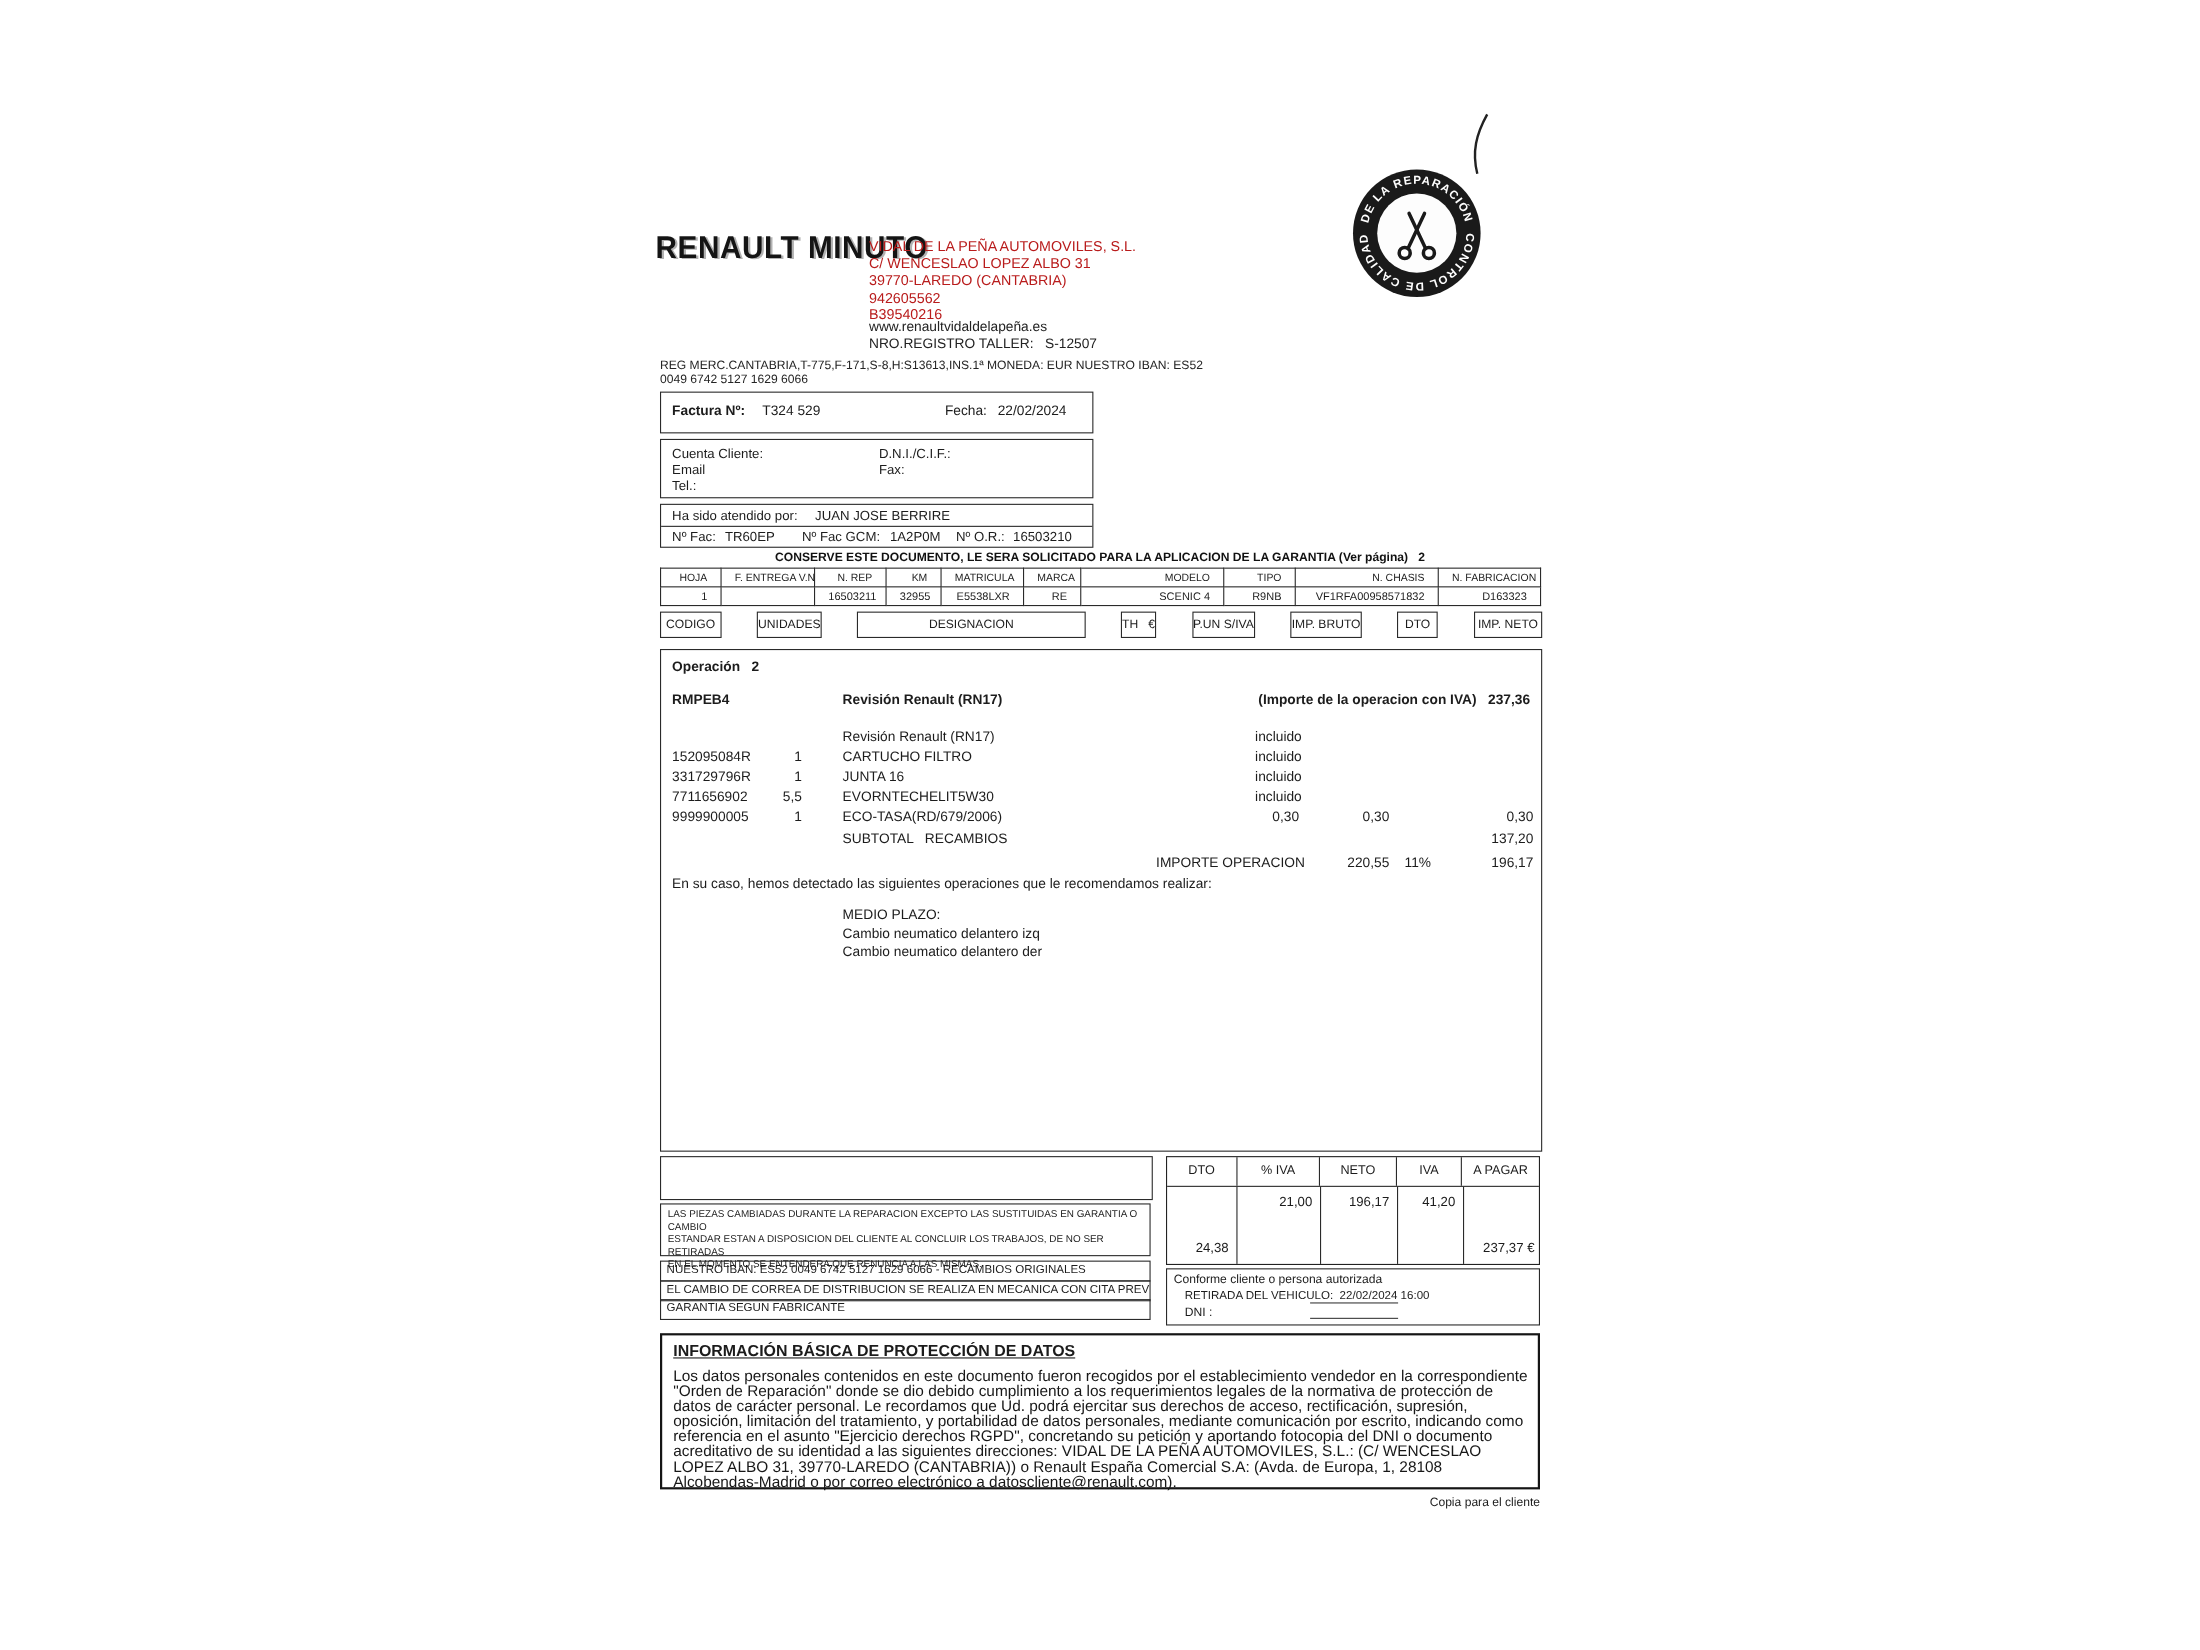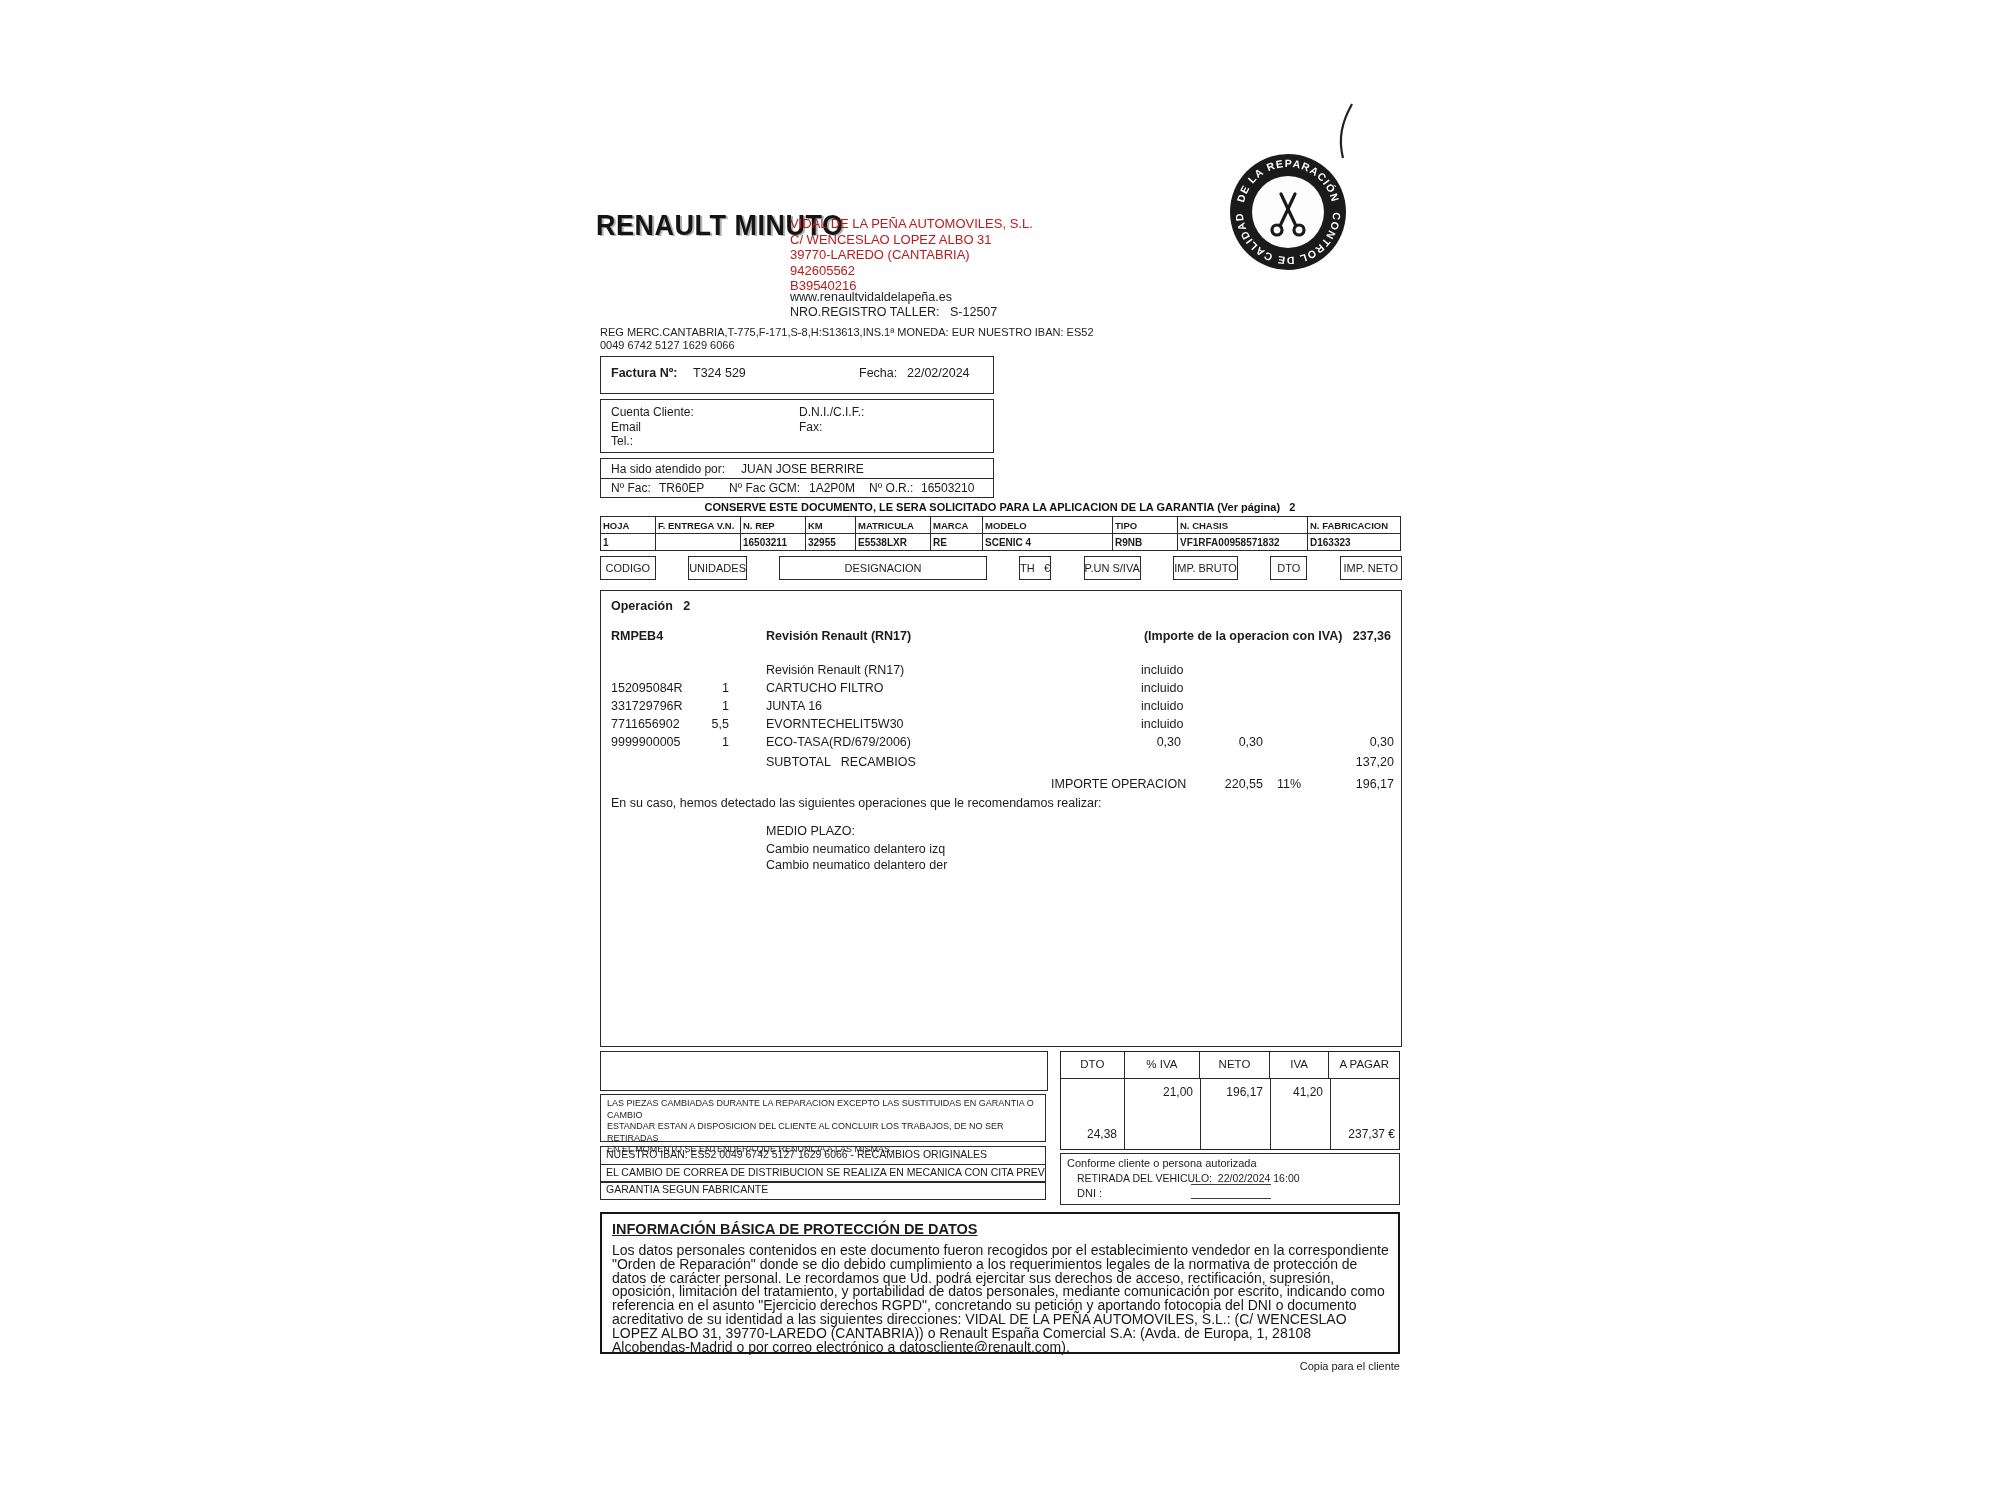--- a/index.html
+++ b/index.html
@@ -52,22 +52,22 @@
   #nfacgcm-label{left:128px;top:22px;}
   #nfacgcm-value{left:208px;top:22px;}
   #nor-label{left:268px;top:22px;}
   #nor-value{left:320px;top:22px;}
 
   #notice{left:600px;top:501px;width:800px;text-align:center;font-size:11px;font-weight:bold;color:#111;}
 
   
   #veh-table{left:600px;top:516px;}
   #veh-table table{border-collapse:collapse;table-layout:fixed;width:800px;}
-  #veh-table th,#veh-table td{border:1.4px solid #2a2a2a;font-size:9.5px;font-weight:bold;
-     padding:1px 2px;text-align:left;height:14px;overflow:hidden;white-space:nowrap;}
+  #veh-table th,#veh-table td{border:1.4px solid #2a2a2a;font-size:9.5px;font-weight:normal;
+     padding:1px 12px;text-align:right;height:14px;overflow:hidden;white-space:nowrap;}
   #veh-table td{font-size:10px;}
 
   
   #cols-row{left:600px;top:556px;width:802px;height:24px;display:flex;gap:34px;}
   .colcell{border:1.5px solid #2a2a2a;margin-left:-1.5px;height:24px;line-height:22px;
      text-align:center;font-size:11px;white-space:pre;box-sizing:border-box;}
   .colcell:first-child{margin-left:0;}
   .cw0{width:82px;} .cw1{width:74px;} .cw2{width:308px;} .cw3{width:46px;}
   .cw4{width:76px;} .cw5{width:76px;} .cw6{width:54px;} .cw7{width:92px;}
 

